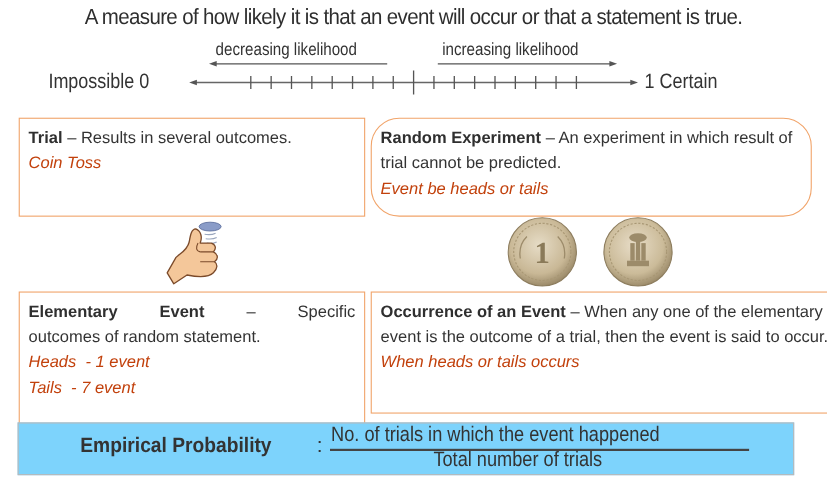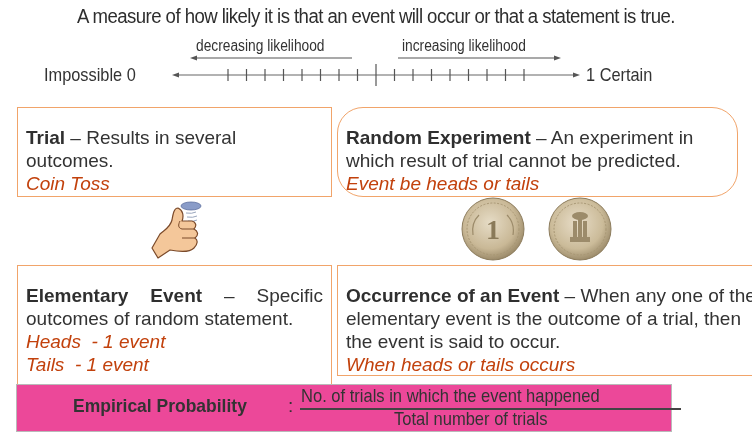--- a/index.html
+++ b/index.html
@@ -12,29 +12,29 @@
       left: 0; top: 5px; width: 752px; text-align: center;
       font-size: 20px; letter-spacing: -0.6px; transform: scaleX(0.93); transform-origin: 376px 0;
       color: #2e2e2e; white-space: nowrap;
     }
     .narrow { transform: scaleX(0.86); transform-origin: left top; white-space: nowrap; }
     .dir-label { font-size: 16px; color: #333; }
     .end-label { font-size: 19px; color: #333; }
     .box {
       position: absolute; box-sizing: border-box;
       border: 1.5px solid #f1a46a; background: #fff;
-      padding: 18px 8px 0 8px;
-      font-size: 19px; line-height: 23px; color: #333;
+      padding: 6px 8px 0 8px;
+      font-size: 15px; line-height: 23px; color: #333;
     }
     .box b { color: #2f2f2f; }
     .ex { color: #c2410c; font-style: italic; }
     .just { text-align: justify; text-align-last: justify; }
     .formula-box {
-      position: absolute; left: 16px; top: 384px; width: 656px; height: 48px;
-      box-sizing: border-box; border: 1.5px solid #b9b9b9; background: #ec4899;
+      position: absolute; left: 16px; top: 384px; width: 706px; height: 48px;
+      box-sizing: border-box; border: 1.5px solid #b9b9b9; background: #7dd3fc;
     }
     .f-label { font-size: 19px; font-weight: bold; color: #333; }
     .f-text { font-size: 19px; color: #333; }
   </style>
 </head>
 <body>
 
 <div class="abs intro">A measure of how likely it is that an event will occur or that a statement is true.</div>
 
 <div class="abs narrow dir-label" style="left:196px; top:37px;">decreasing likelihood</div>
@@ -139,21 +139,21 @@
 </svg>
 
 <div class="box" style="left:17px; top:265px; width:315px; height:124px;">
   <div class="just">
     <b>Elementary Event</b>
     <span>–</span>
     <span>Specific</span>
   </div>
   <div>outcomes of random statement.</div>
   <div class="ex" style="white-space:pre;">Heads  - 1 event</div>
-  <div class="ex" style="white-space:pre;">Tails  - 1 event</div>
+  <div class="ex" style="white-space:pre;">Tails  - 7 event</div>
 </div>
 
 <div class="box" style="left:337px; top:265px; width:440px; height:111px;">
   <b>Occurrence of an Event</b><span> – When any one of the elementary event is the outcome of a trial, then the event is said to occur.</span><br>
   <span class="ex">When heads or tails occurs</span>
 </div>
 
 <div class="formula-box">
   <div class="abs narrow f-label" style="left:56px; top:10px; transform:scaleX(0.92);">Empirical Probability</div>
   <div class="abs f-text" style="left:271px; top:10px;">:</div>

